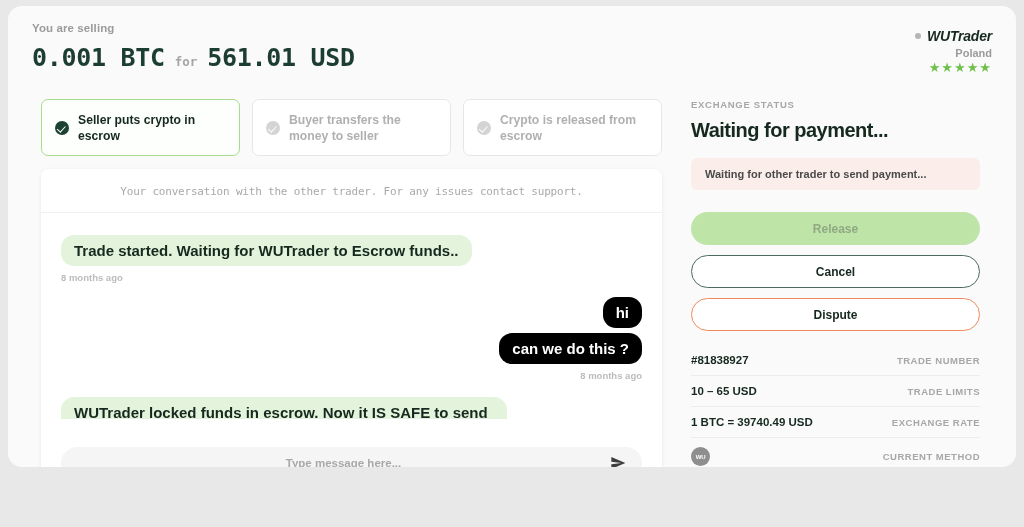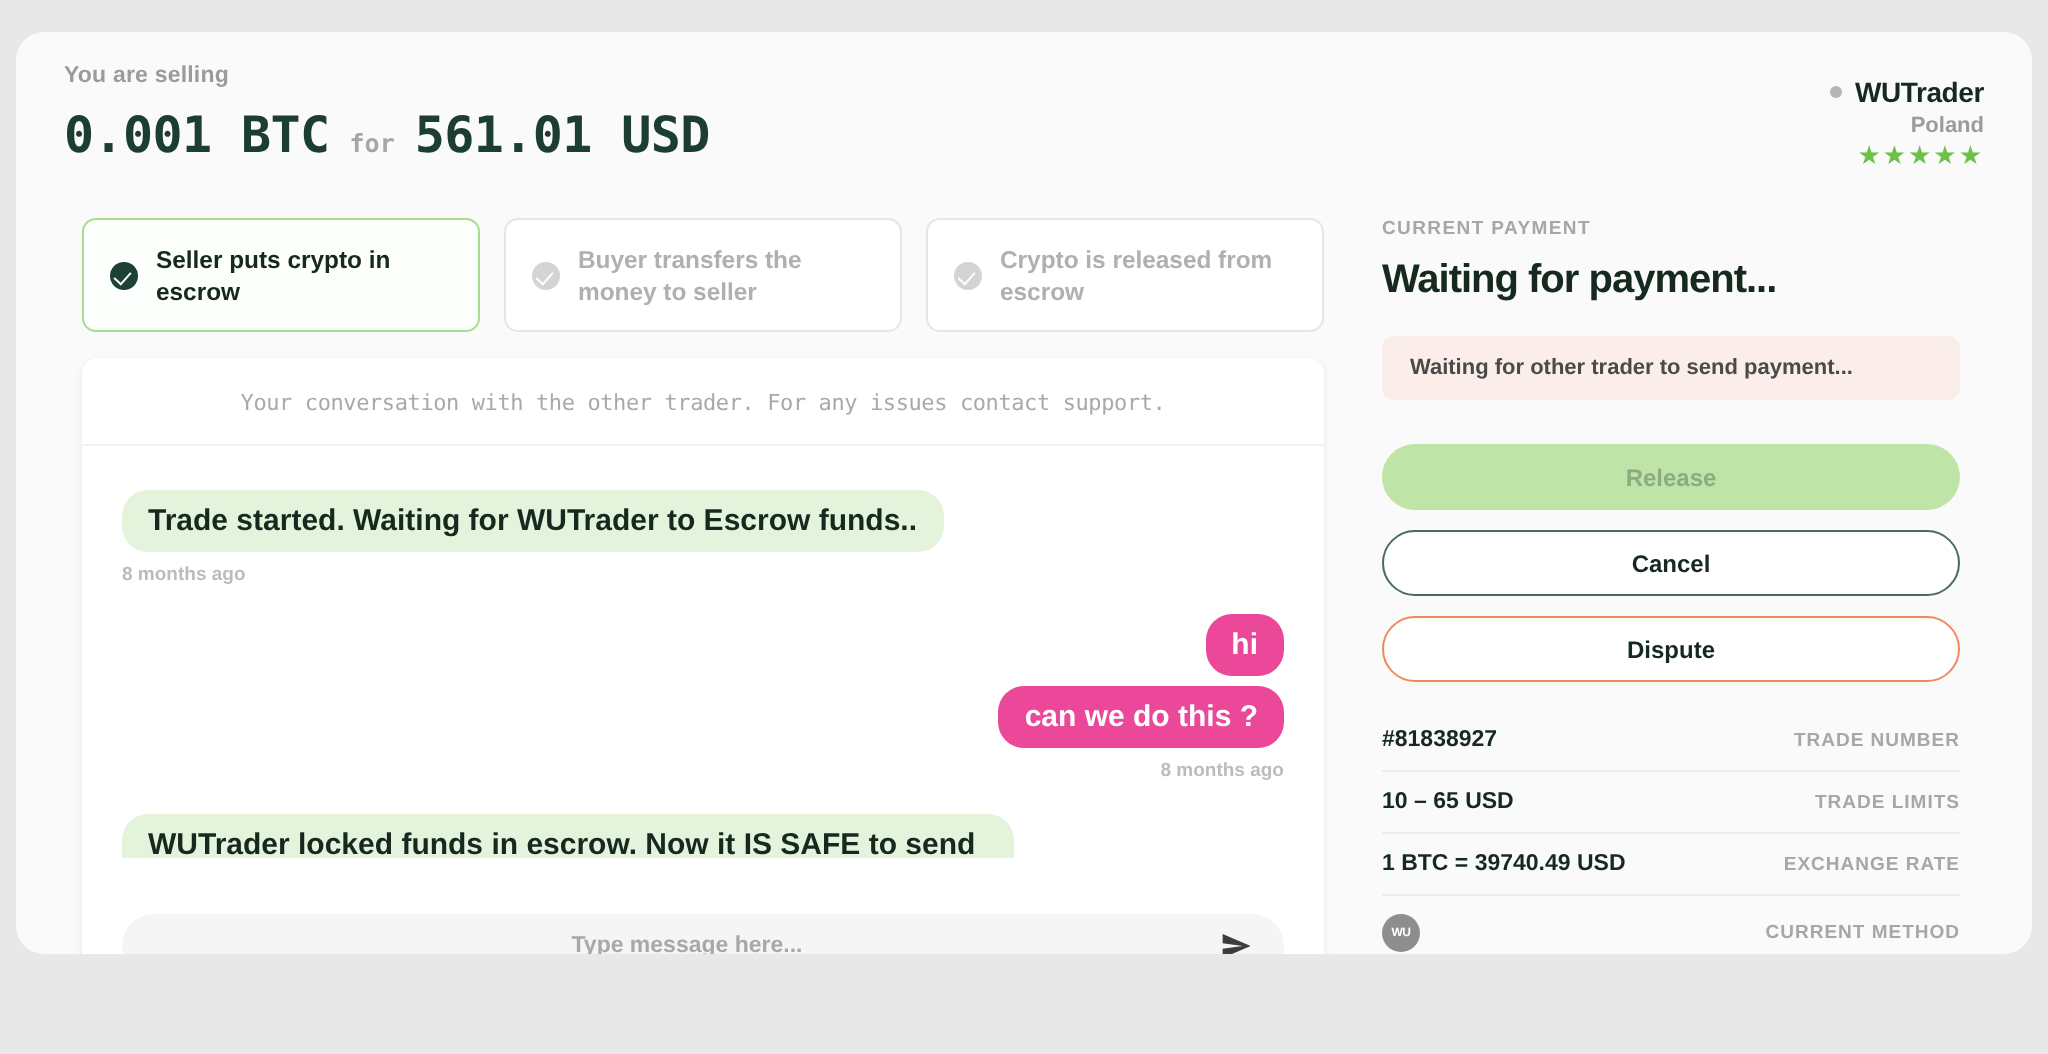--- a/index.html
+++ b/index.html
@@ -9,21 +9,21 @@
   body {
     width: 1024px;
     height: 527px;
     background: #e8e8e8;
     font-family: "Liberation Sans", sans-serif;
     overflow: hidden;
   }
   .page-card {
     position: absolute;
     left: 8px;
-    top: 16px;
+    top: 6px;
     width: 1008px;
     height: 461px;
     background: #fafafa;
     border-radius: 14px;
     overflow: hidden;
   }
 
   
   .header {
     position: absolute;
@@ -79,20 +79,21 @@
     height: 6px;
     border-radius: 50%;
     background: #b5b5b5;
     display: inline-block;
   }
   .trader-name {
     font-size: 14px;
     font-weight: 700;
     color: #16291f;
     letter-spacing: -0.2px;
+    font-style: italic;
   }
   .trader-country {
     font-size: 11px;
     color: #9b9b9b;
     margin-top: 3px;
     font-weight: 600;
   }
   .stars {
     margin-top: 2px;
     font-size: 13px;
@@ -191,21 +192,21 @@
     font-size: 15px;
     font-weight: 700;
     line-height: 15px;
     text-align: left;
   }
   .bubble.in {
     background: #e4f4dc;
     color: #16291f;
   }
   .bubble.out {
-    background: #ec4899;
+    background: #000000;
     color: #ffffff;
   }
   .msg-time {
     font-size: 9.5px;
     color: #bcbcbc;
     margin-top: 6px;
     font-weight: 600;
   }
   .msg-row.out .msg-time { text-align: right; }
   .msg-group-out .msg-row.out { margin-bottom: 5px; }
@@ -384,21 +385,21 @@
       <input class="chat-input" type="text" placeholder="Type message here..." style="">
       <span class="send-icon">
         <svg viewBox="0 0 24 24" width="16" height="16" fill="#3d3d3d">
           <path d="M2 21l21-9L2 3v7l15 2-15 2z"></path>
         </svg>
       </span>
     </div>
   </div>
 
   <div class="right-col">
-    <div class="status-label">CURRENT PAYMENT</div>
+    <div class="status-label">EXCHANGE STATUS</div>
     <div class="status-title">Waiting for payment...</div>
     <div class="notice">Waiting for other trader to send payment...</div>
 
     <div class="btns">
       <button class="btn btn-release">Release</button>
       <button class="btn btn-cancel">Cancel</button>
       <button class="btn btn-dispute">Dispute</button>
     </div>
 
     <div class="details">

